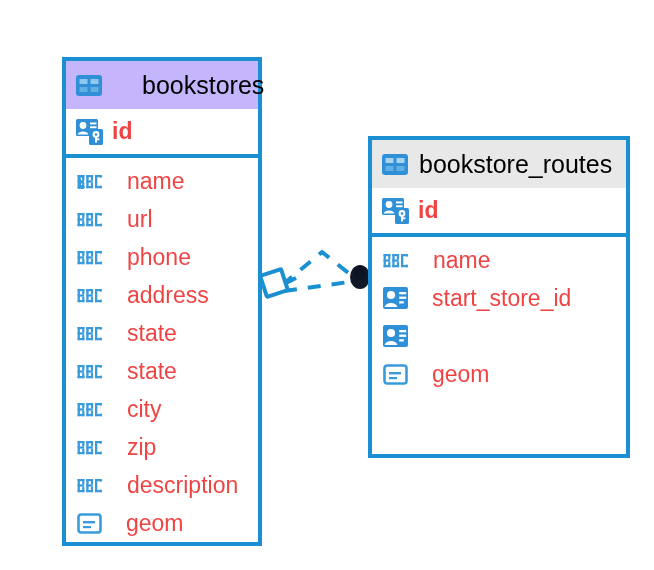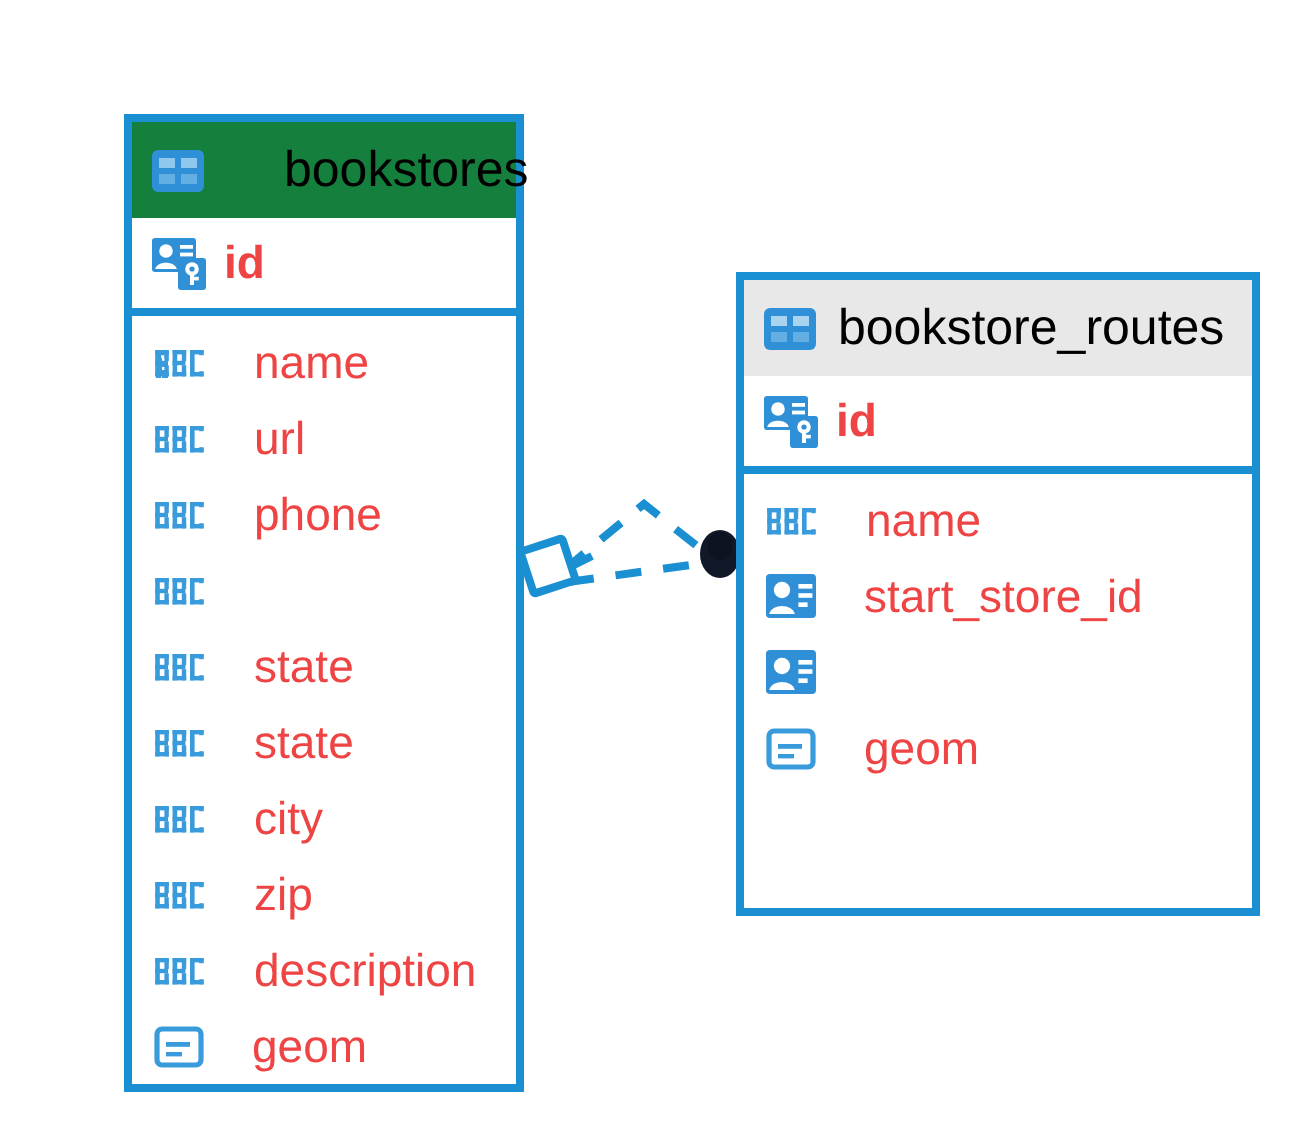--- a/index.html
+++ b/index.html
@@ -20,21 +20,21 @@
   }
   #entity-bookstores{left:62px;top:57px;width:200px;height:489px;}
   #entity-bookstore-routes{left:368px;top:136px;width:262px;height:322px;}
 
   .entity-header{
     display:flex;align-items:center;
     height:48px;box-sizing:border-box;
     padding:0 10px;
     gap:11px;
   }
-  .hdr-orange{background:#15803d;gap:40px;}
+  .hdr-orange{background:#c4b5fd;gap:40px;}
   .hdr-gray{background:#e8e8e8;}
   .entity-title{
     font-size:25px;color:#000;line-height:1;white-space:nowrap;
   }
 
   .pk-row{
     display:flex;align-items:center;gap:9px;
     height:49px;box-sizing:border-box;padding:0 10px;
     border-bottom:4px solid #1a8fd1;
     background:#fff;
@@ -197,20 +197,21 @@
           <rect x="9.3" y="6.4" width="6.4" height="2.2" fill="#3a9bdc"></rect>
           <rect x="9.3" y="12" width="6.8" height="2.2" fill="#3a9bdc"></rect>
           <rect x="13.9" y="1" width="2.2" height="5.6" fill="#3a9bdc"></rect>
           <rect x="13.9" y="8.6" width="2.2" height="5.6" fill="#3a9bdc"></rect>
           <rect x="18" y="1" width="6.8" height="2.2" fill="#3a9bdc"></rect>
           <rect x="18" y="1" width="2.3" height="13.2" fill="#3a9bdc"></rect>
           <rect x="18" y="12" width="6.8" height="2.2" fill="#3a9bdc"></rect>
           <rect x="22.6" y="1" width="2.2" height="2.6" fill="#3a9bdc"></rect>
           <rect x="22.6" y="11.6" width="2.2" height="2.6" fill="#3a9bdc"></rect>
         </svg>
+        <span class="field-label">address</span>
       </div>
 
       <div class="field-row">
         <svg class="icon ico-abc" viewBox="0 0 26 15">
           <rect x="0.6" y="1" width="6.8" height="2.2" fill="#3a9bdc"></rect>
           <rect x="0.6" y="1" width="2.3" height="13.2" fill="#3a9bdc"></rect>
           <rect x="0.6" y="6.4" width="6.4" height="2.2" fill="#3a9bdc"></rect>
           <rect x="0.6" y="12" width="6.8" height="2.2" fill="#3a9bdc"></rect>
           <rect x="5.2" y="1" width="2.2" height="5.6" fill="#3a9bdc"></rect>
           <rect x="5.2" y="8.6" width="2.2" height="5.6" fill="#3a9bdc"></rect>

